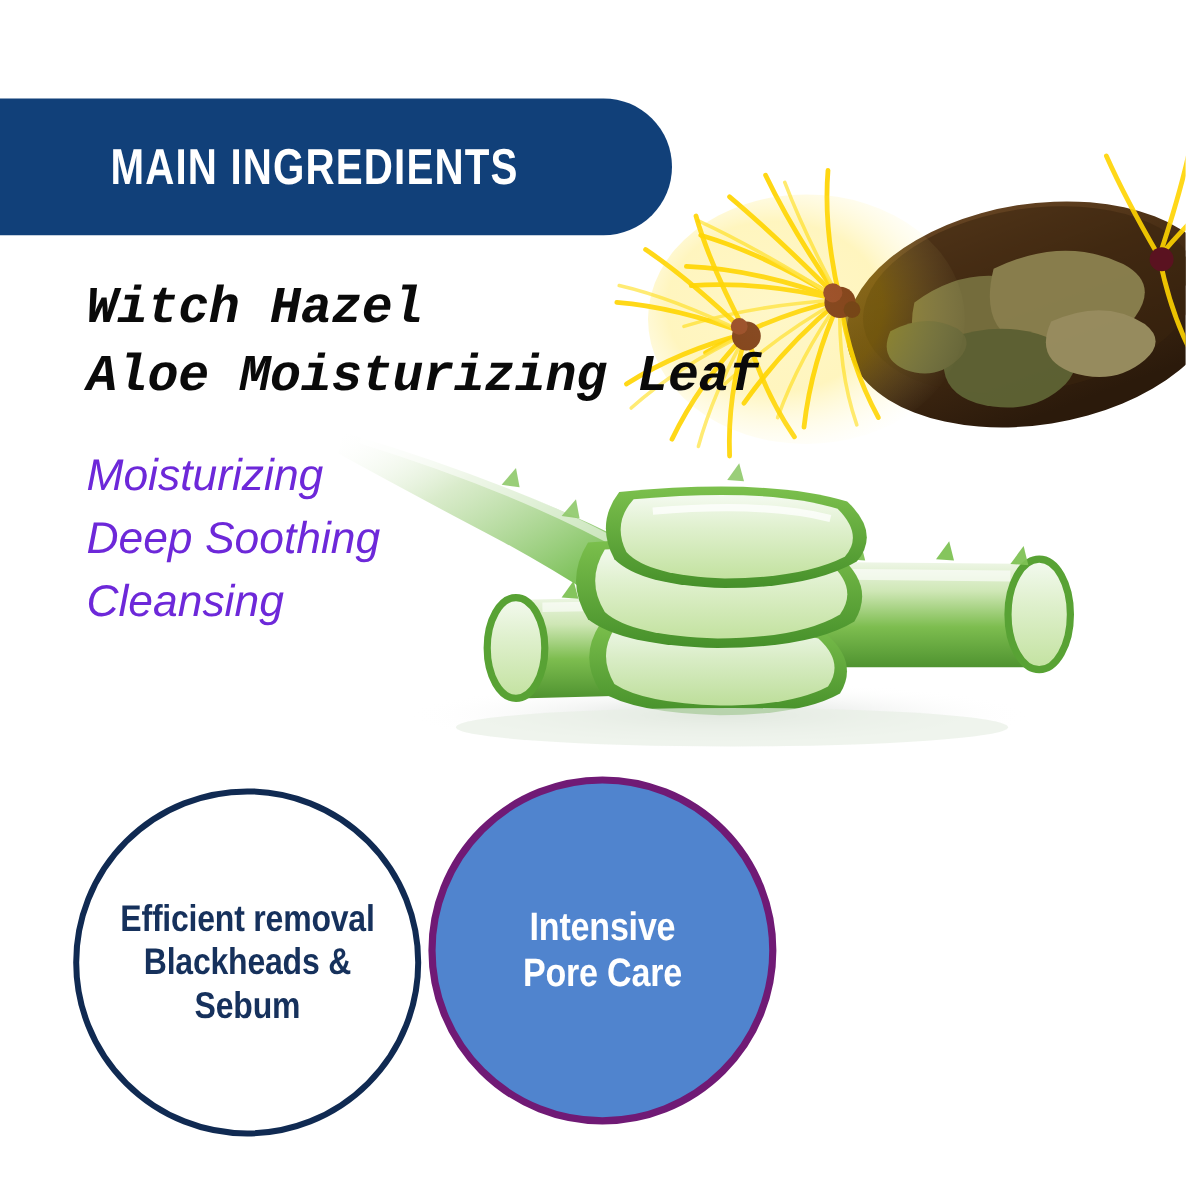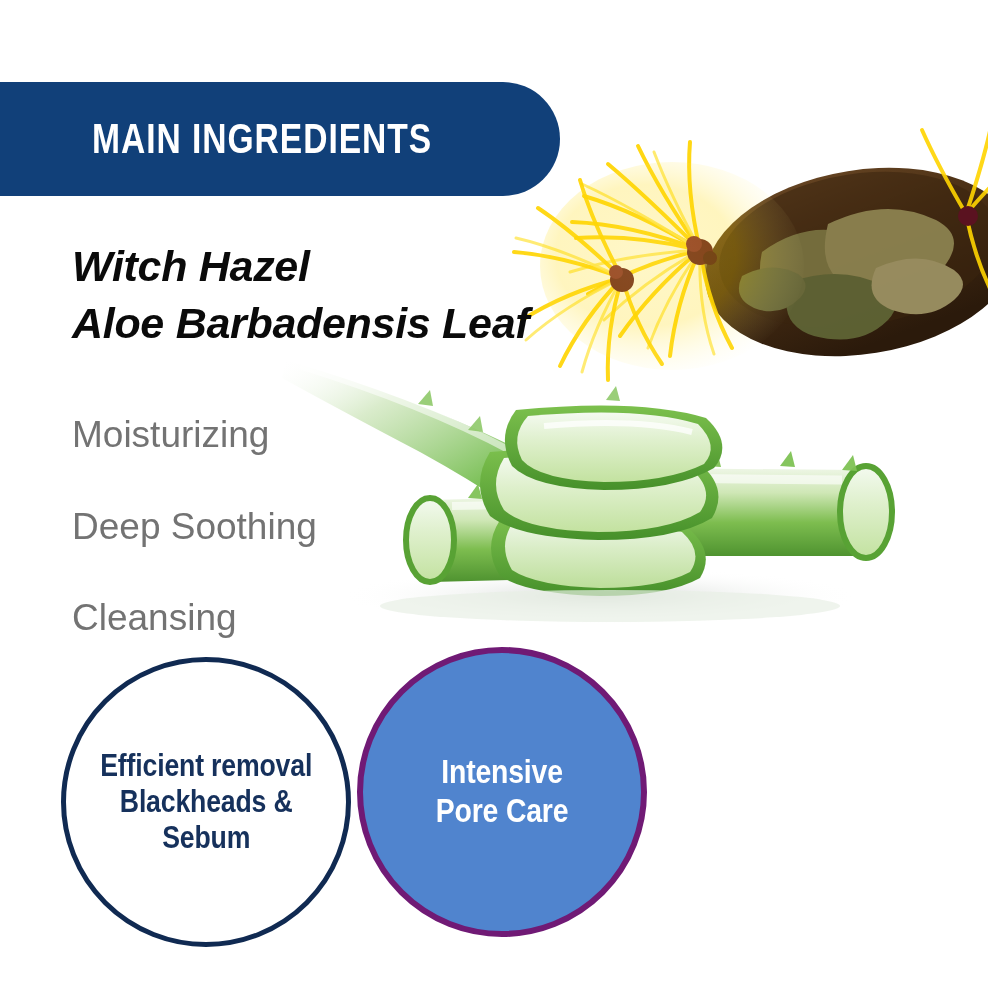--- a/index.html
+++ b/index.html
@@ -47,48 +47,49 @@
     transform: scaleX(0.80);
     transform-origin: left center;
     white-space: nowrap;
     font-family: "Liberation Sans", sans-serif;
   }
 
   
   #ingredient-names {
     position: absolute;
     left: 72px;
-    top: 238px;
+    top: 228px;
     z-index: 35;
+    font-family: Liberation Mono, monospace;
   }
   .ingredient-name {
     font-size: 43px;
     font-weight: bold;
     font-style: italic;
     color: #0a0a0a;
     line-height: 1.33;
     white-space: nowrap;
     letter-spacing: -0.3px;
   }
 
   
   #benefits-list {
     position: absolute;
     left: 72px;
     top: 370px;
     z-index: 35;
   }
   .benefit-line {
     font-size: 37px;
+    font-style: italic;
     font-weight: 300;
-    color: #737373;
+    color: #6d28d9;
     line-height: 1.42;
     white-space: nowrap;
     letter-spacing: 0px;
-    margin-top: 39px;
   }
 
   
   #feature-circles {
     position: absolute;
     left: 0;
     top: 0;
     width: 1000px;
     height: 1000px;
     z-index: 50;
@@ -319,21 +320,21 @@
       </g>
     </svg>
   </div>
 
   <div id="header-banner">
     <span id="header-banner-title">MAIN INGREDIENTS</span>
   </div>
 
   <div id="ingredient-names">
     <div class="ingredient-name">Witch Hazel</div>
-    <div class="ingredient-name">Aloe Barbadensis Leaf</div>
+    <div class="ingredient-name">Aloe Moisturizing Leaf</div>
   </div>
 
   <div id="benefits-list">
     <div class="benefit-line">Moisturizing</div>
     <div class="benefit-line">Deep Soothing</div>
     <div class="benefit-line">Cleansing</div>
   </div>
 
   <div id="feature-circles">
 

